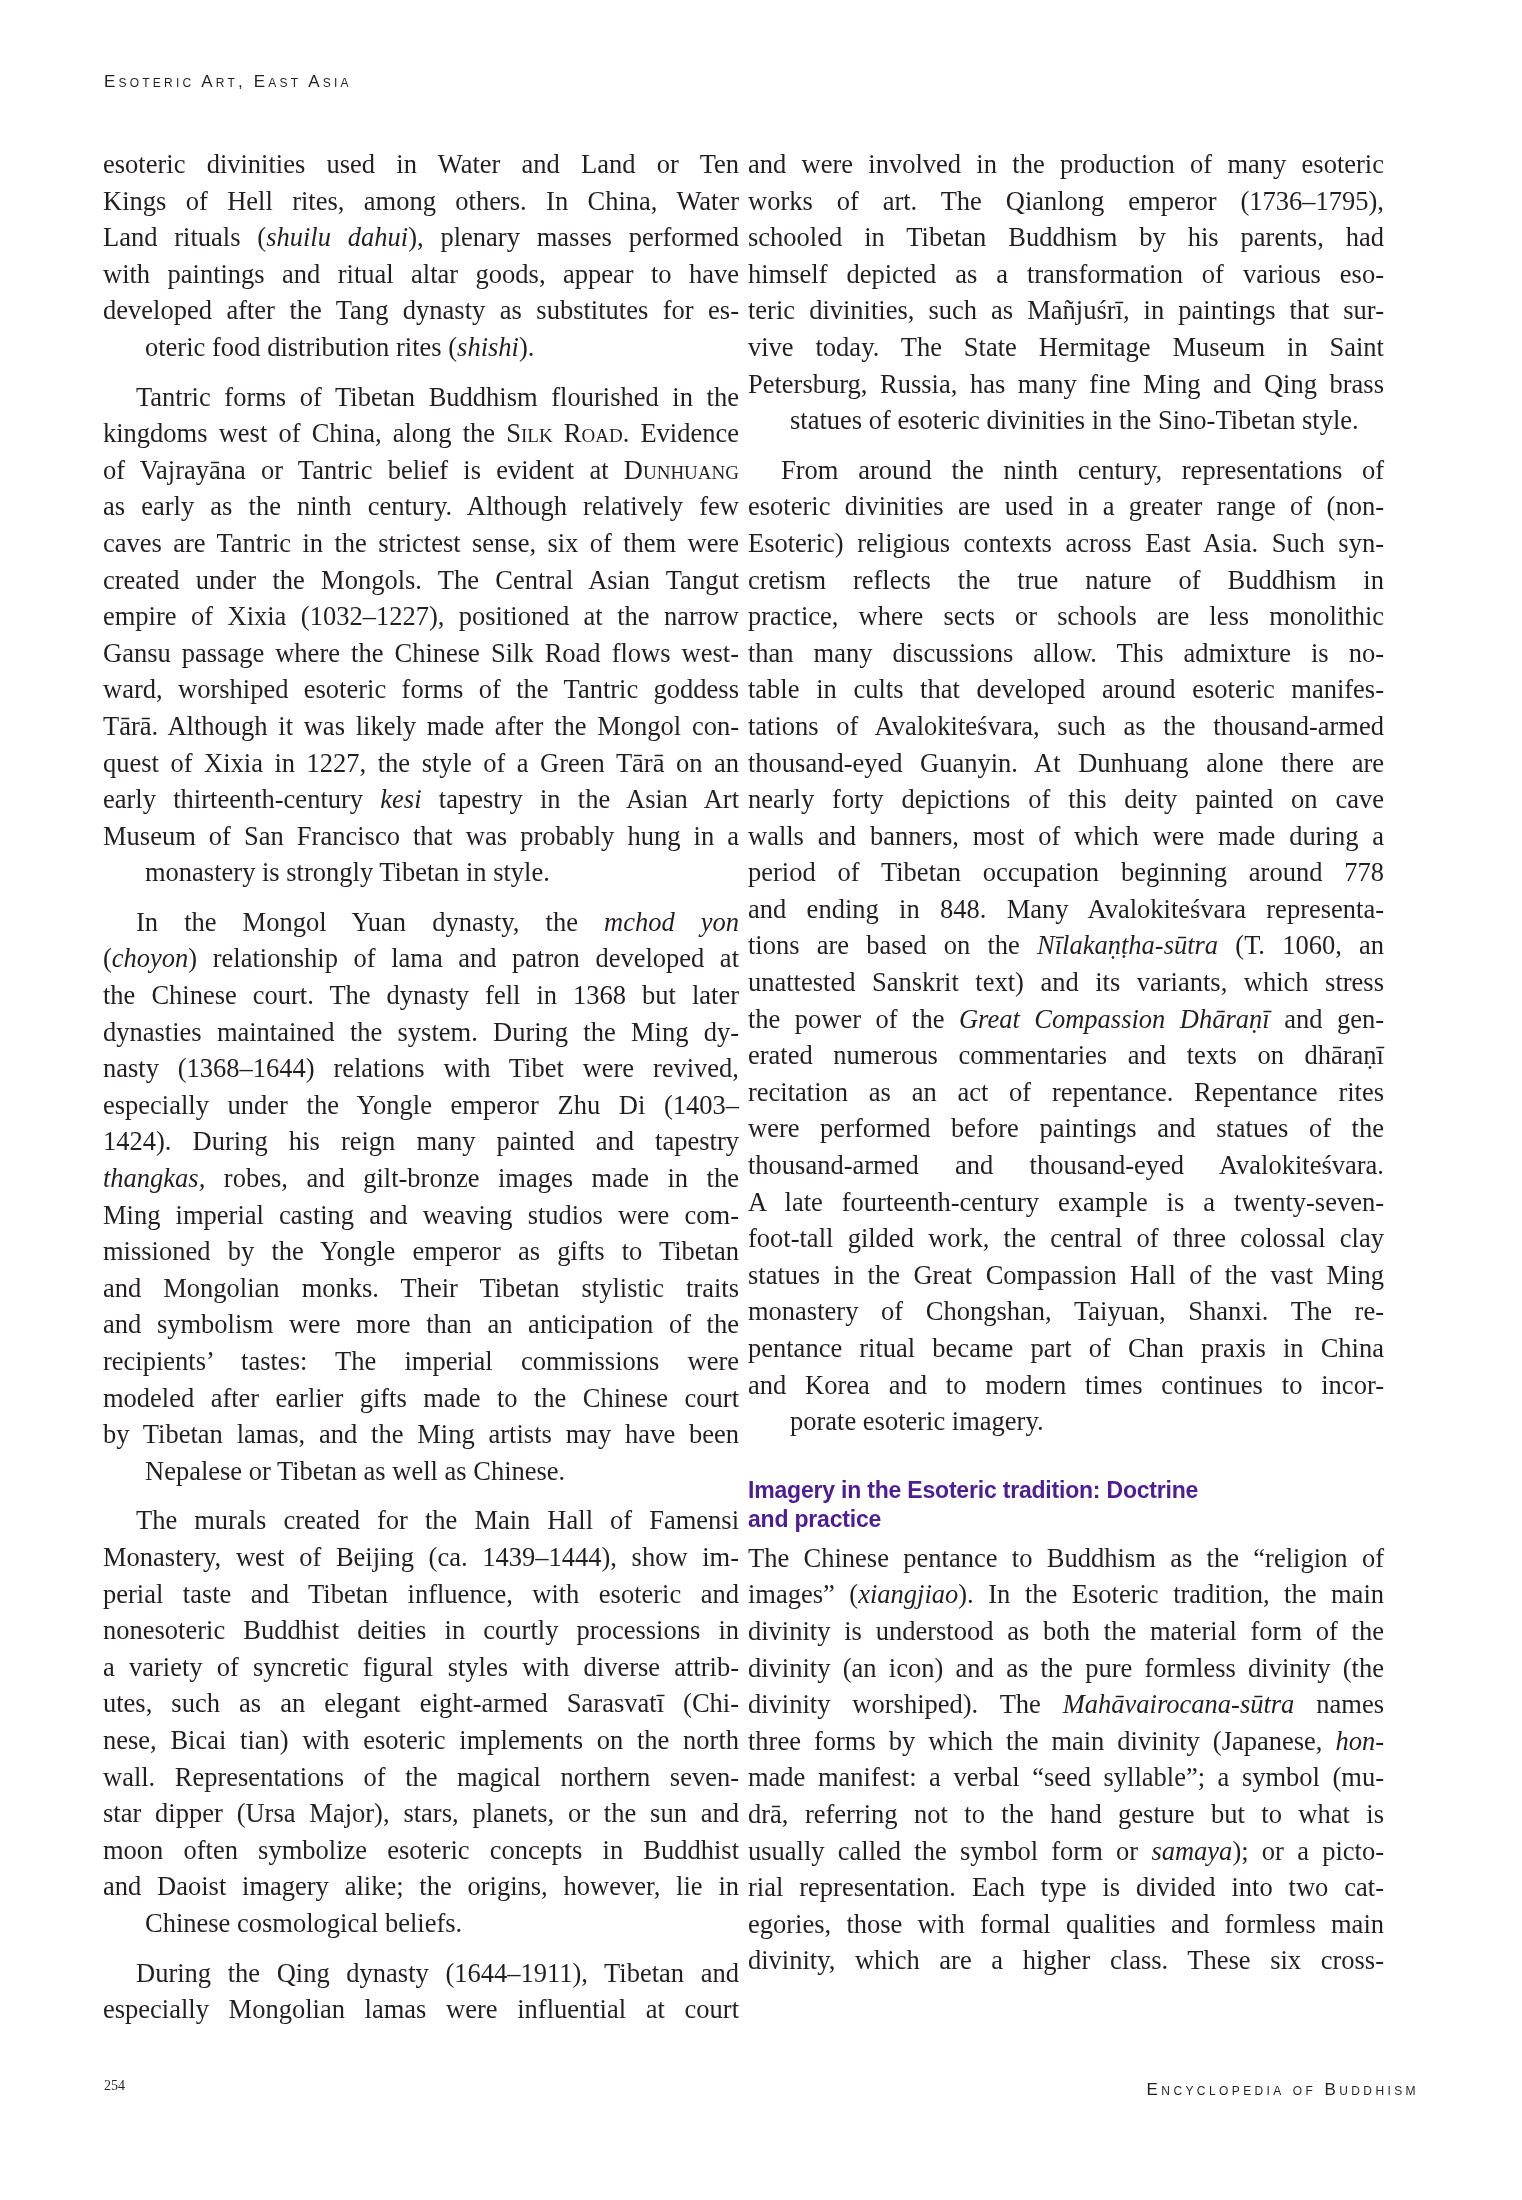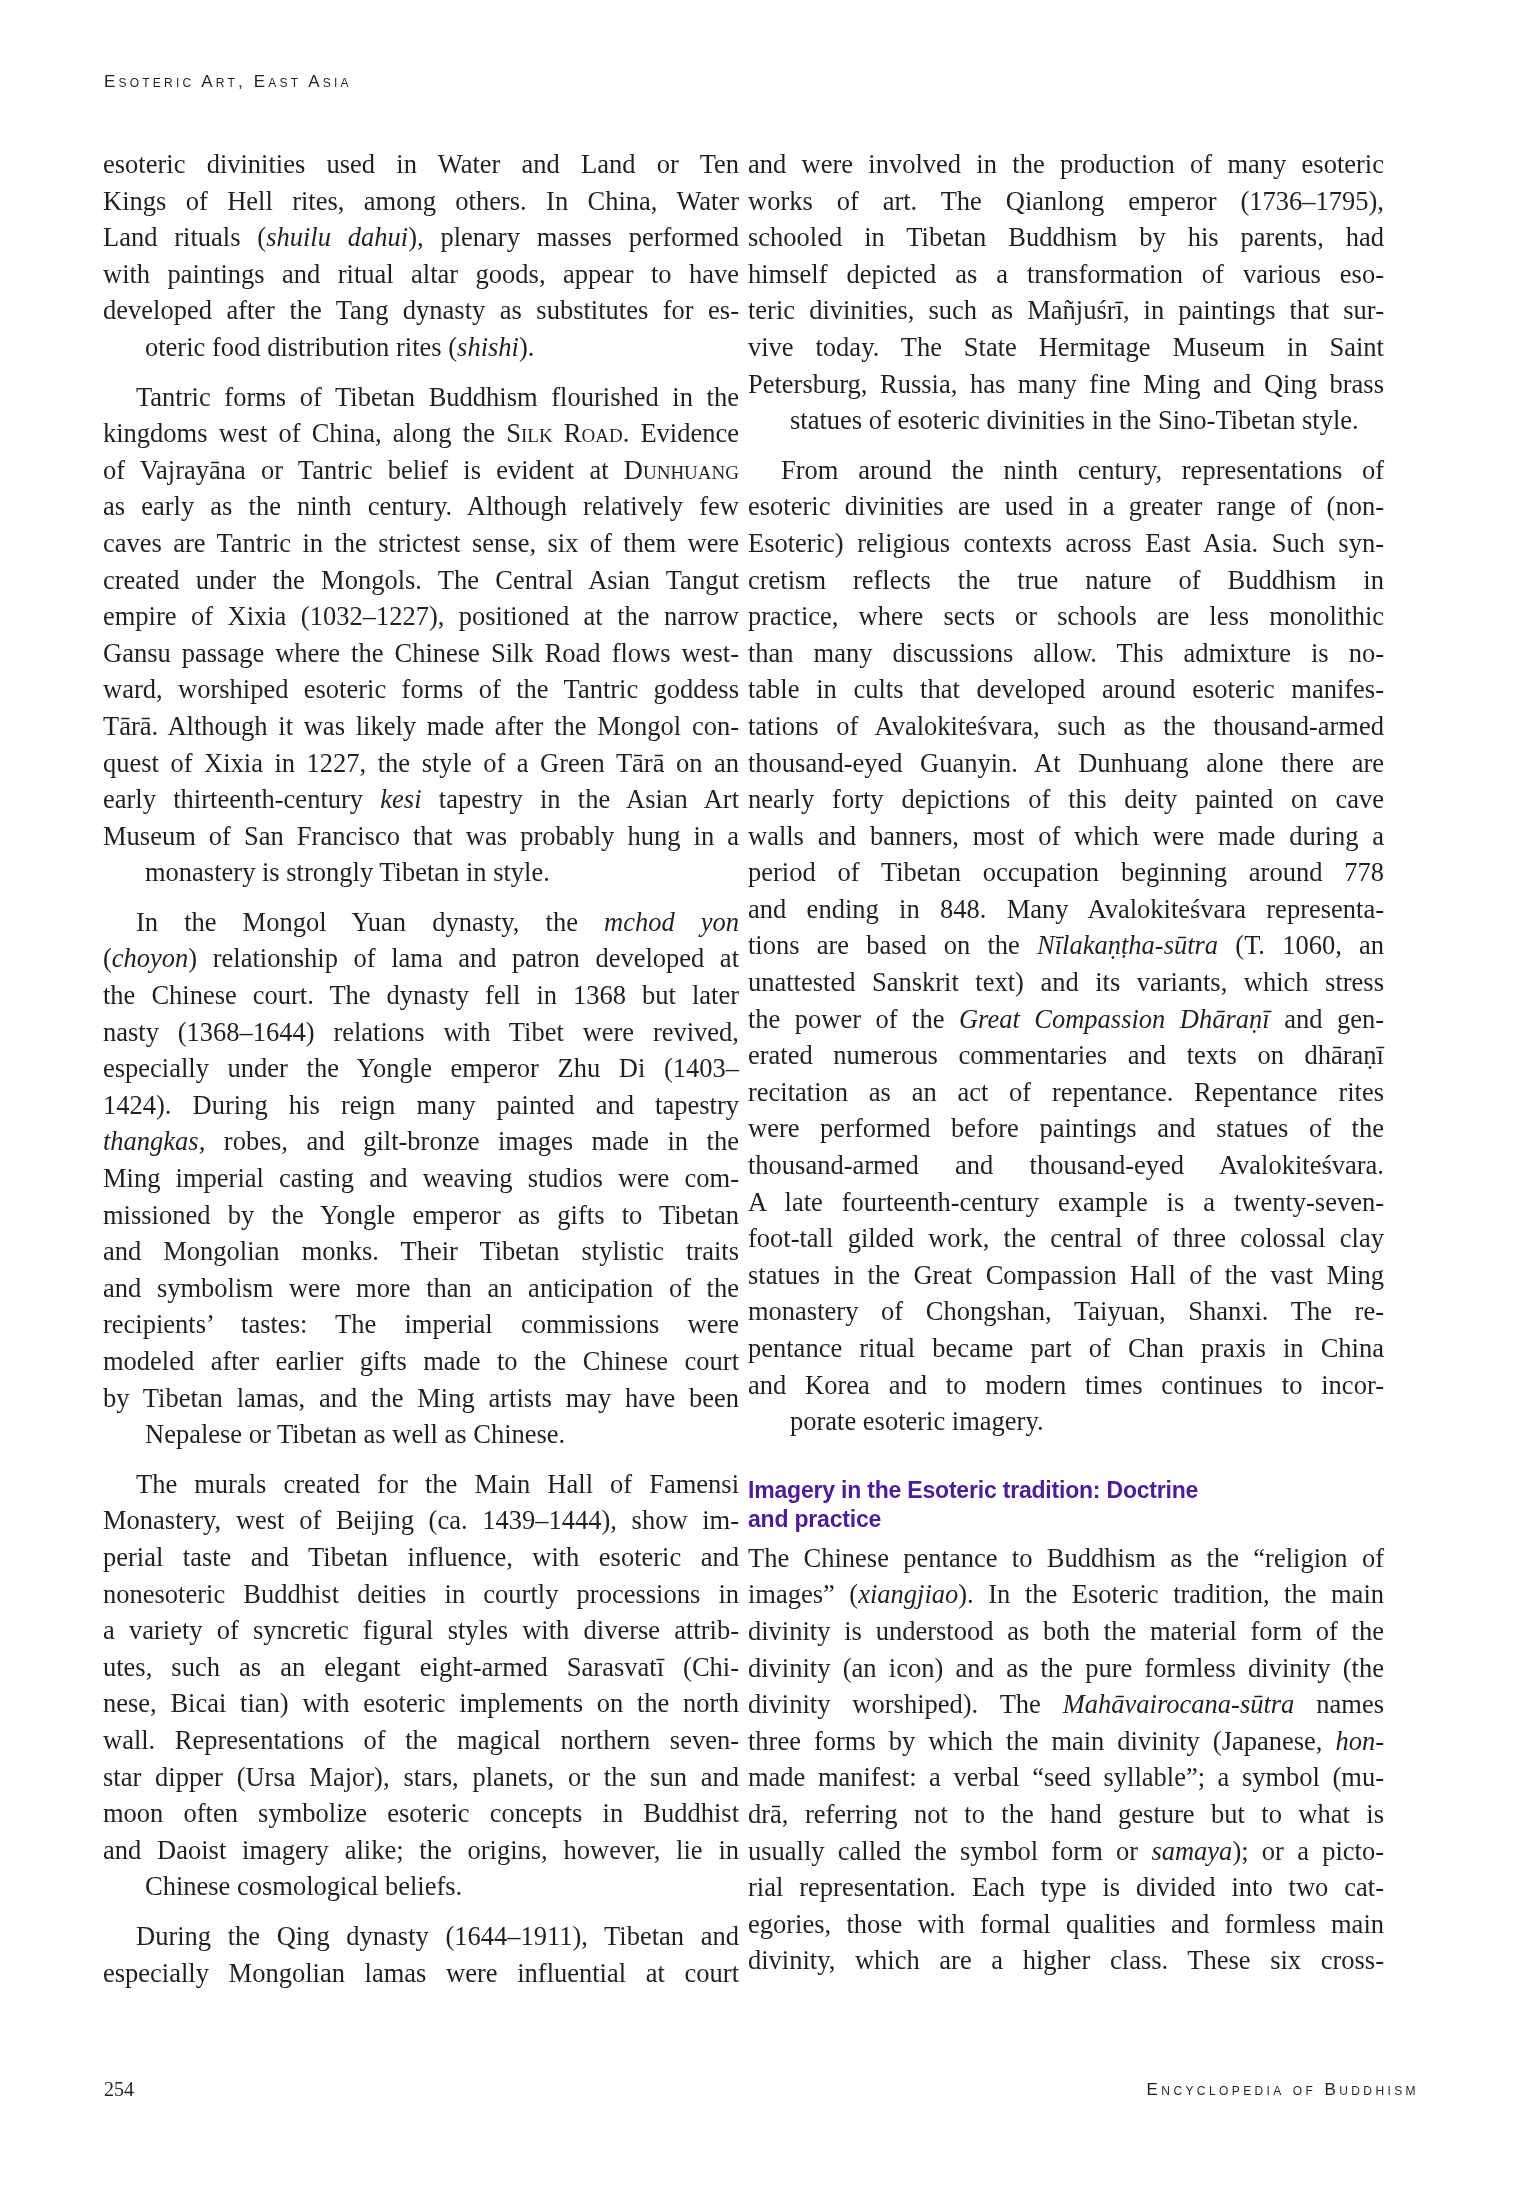--- a/index.html
+++ b/index.html
@@ -20,21 +20,21 @@
   }
   .line.last { text-align-last: left; margin-left: 42px; }
   .line.indent { padding-left: 33px; }
   .heading {
     font-family: "Liberation Sans", "DejaVu Sans", sans-serif; font-weight: bold;
     font-size: 23px; line-height: 29px; margin: 36px 0 6px 0; color: #4c1d95; letter-spacing: -0.2px;
   }
   .sc { font-variant: small-caps; }
   .footer-page {
     position: absolute; left: 104px; top: 2078px;
-    font-family: "Liberation Serif", "DejaVu Serif", serif; font-size: 20px;
+    font-family: "Liberation Serif", "DejaVu Serif", serif; font-size: 14px;
   }
   .footer-title {
     position: absolute; right: 103px; top: 2080px;
     font-family: "Liberation Sans", "DejaVu Sans", sans-serif;
     font-size: 17px; letter-spacing: 3.4px; font-variant: small-caps;
   }
 </style>
 </head>
 <body>
 
@@ -62,20 +62,21 @@
       <div class="line">Tārā. Although it was likely made after the Mongol con-</div>
       <div class="line">quest of Xixia in 1227, the style of a Green Tārā on an</div>
       <div class="line">early thirteenth-century <i>kesi</i> tapestry in the Asian Art</div>
       <div class="line">Museum of San Francisco that was probably hung in a</div>
       <div class="line last">monastery is strongly Tibetan in style.</div>
     </div>
     <div class="para">
       <div class="line indent">In the Mongol Yuan dynasty, the <i>mchod yon</i></div>
       <div class="line">(<i>choyon</i>) relationship of lama and patron developed at</div>
       <div class="line">the Chinese court. The dynasty fell in 1368 but later</div>
+      <div class="line">dynasties maintained the system. During the Ming dy-</div>
       <div class="line">nasty (1368–1644) relations with Tibet were revived,</div>
       <div class="line">especially under the Yongle emperor Zhu Di (1403–</div>
       <div class="line">1424). During his reign many painted and tapestry</div>
       <div class="line"><i>thangkas,</i> robes, and gilt-bronze images made in the</div>
       <div class="line">Ming imperial casting and weaving studios were com-</div>
       <div class="line">missioned by the Yongle emperor as gifts to Tibetan</div>
       <div class="line">and Mongolian monks. Their Tibetan stylistic traits</div>
       <div class="line">and symbolism were more than an anticipation of the</div>
       <div class="line">recipients’ tastes: The imperial commissions were</div>
       <div class="line">modeled after earlier gifts made to the Chinese court</div>

